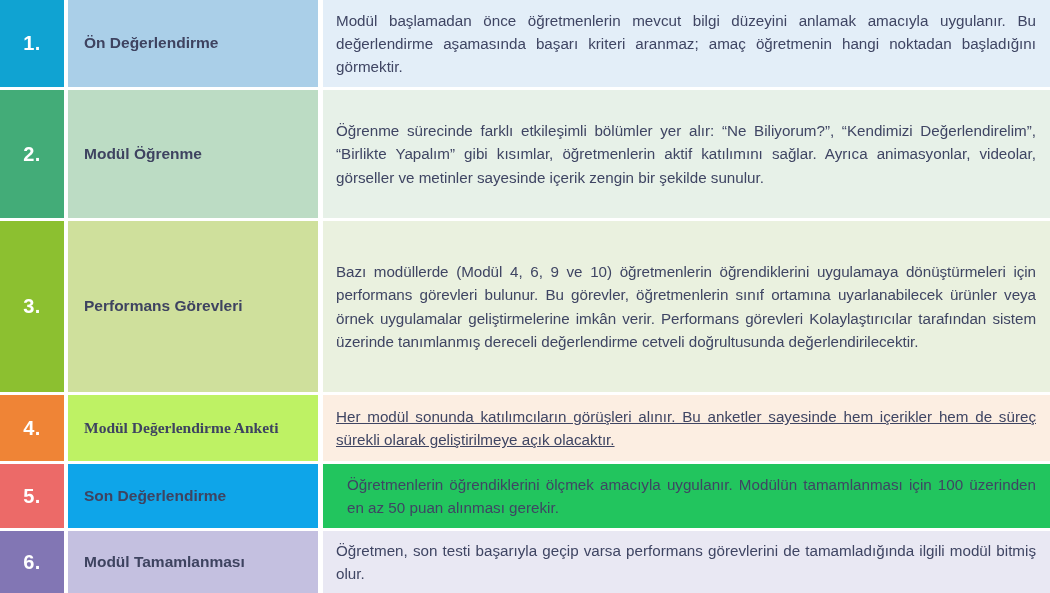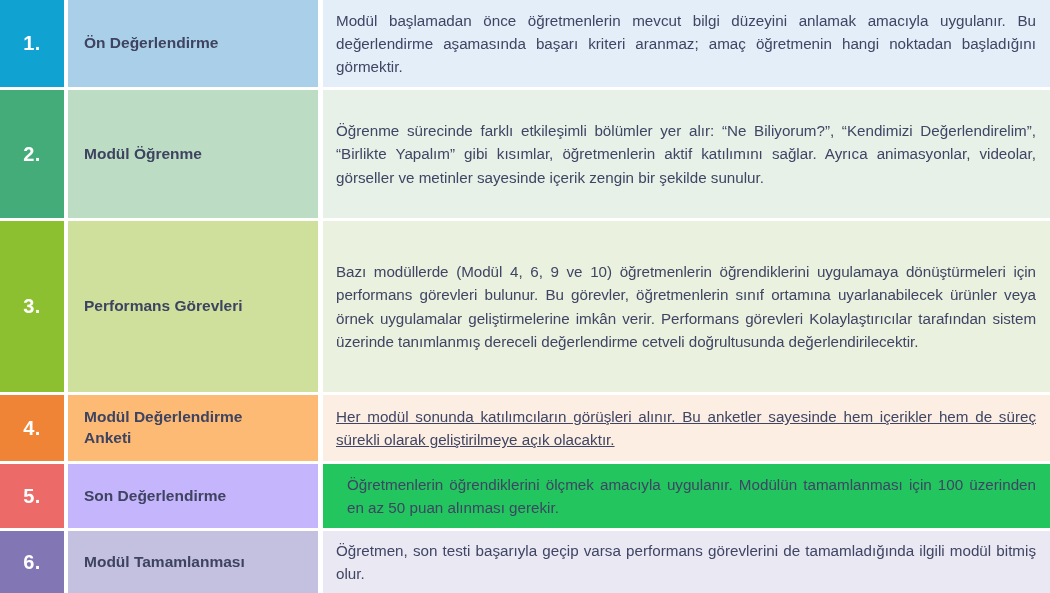--- a/index.html
+++ b/index.html
@@ -128,33 +128,33 @@
     </div>
     <div class="cell-desc" style="background: rgb(234, 241, 223);">
       <p class="desc-text tight" style="color: rgb(63, 69, 99);">Bazı modüllerde (Modül 4, 6, 9 ve 10) öğretmenlerin öğrendiklerini uygulamaya dönüştürmeleri için performans görevleri bulunur. Bu görevler, öğretmenlerin sınıf ortamına uyarlanabilecek ürünler veya örnek uygulamalar geliştirmelerine imkân verir. Performans görevleri Kolaylaştırıcılar tarafından sistem üzerinde tanımlanmış dereceli değerlendirme cetveli doğrultusunda değerlendirilecektir.</p>
     </div>
   </div>
 
   <div class="row r4">
     <div class="cell-num" style="background: rgb(239, 132, 54); color: rgb(255, 255, 255);">
       <span>4.</span>
     </div>
-    <div class="cell-label" style="background: #fdba74; color: rgb(62, 67, 96);">
+    <div class="cell-label" style="background: #bef264; color: rgb(62, 67, 96); font-family: Liberation Serif, serif;">
       <span>Modül Değerlendirme Anketi</span>
     </div>
     <div class="cell-desc" style="background: rgb(252, 238, 226);">
       <p class="desc-text" style="color: rgb(63, 69, 99); text-decoration: underline;">Her modül sonunda katılımcıların görüşleri alınır. Bu anketler sayesinde hem içerikler hem de süreç sürekli olarak geliştirilmeye açık olacaktır.</p>
     </div>
   </div>
 
   <div class="row r5">
     <div class="cell-num" style="background: rgb(236, 106, 104); color: rgb(255, 255, 255);">
       <span>5.</span>
     </div>
-    <div class="cell-label" style="background: #c4b5fd; color: rgb(62, 67, 96); text-align: right;">
+    <div class="cell-label" style="background: #0ea5e9; color: rgb(62, 67, 96); text-align: right;">
       <span>Son Değerlendirme</span>
     </div>
     <div class="cell-desc" style="background: #22c55e; padding-left: 24px;">
       <p class="desc-text" style="color: rgb(63, 69, 99);">Öğretmenlerin öğrendiklerini ölçmek amacıyla uygulanır. Modülün tamamlanması için 100 üzerinden en az 50 puan alınması gerekir.</p>
     </div>
   </div>
 
   <div class="row r6">
     <div class="cell-num" style="background: rgb(130, 118, 180); color: rgb(255, 255, 255);">
       <span>6.</span>

